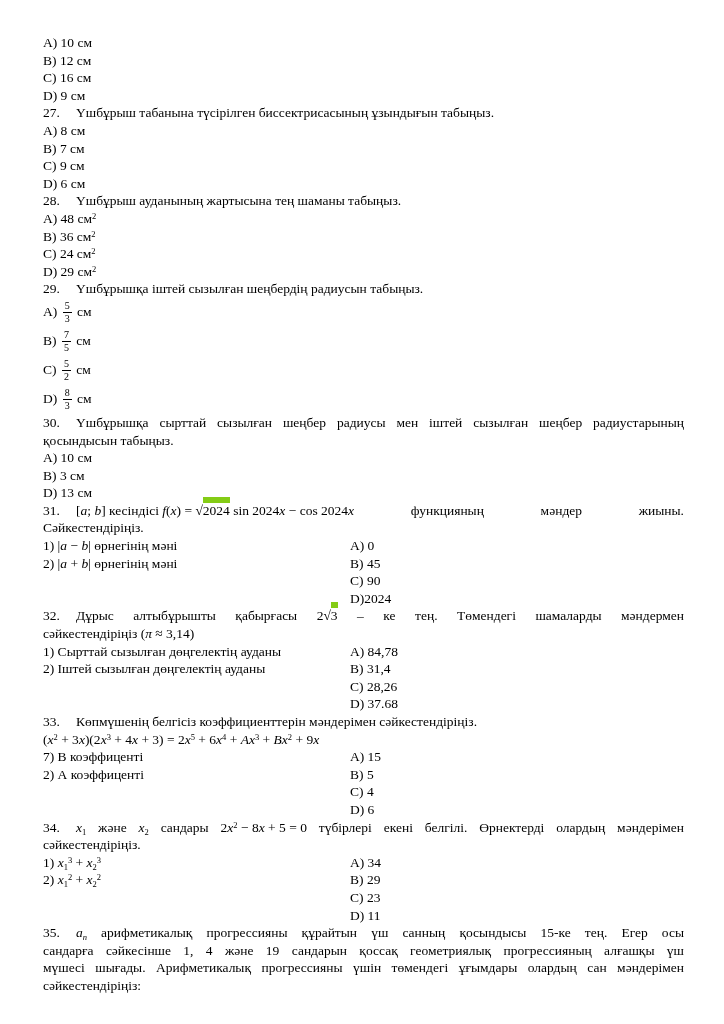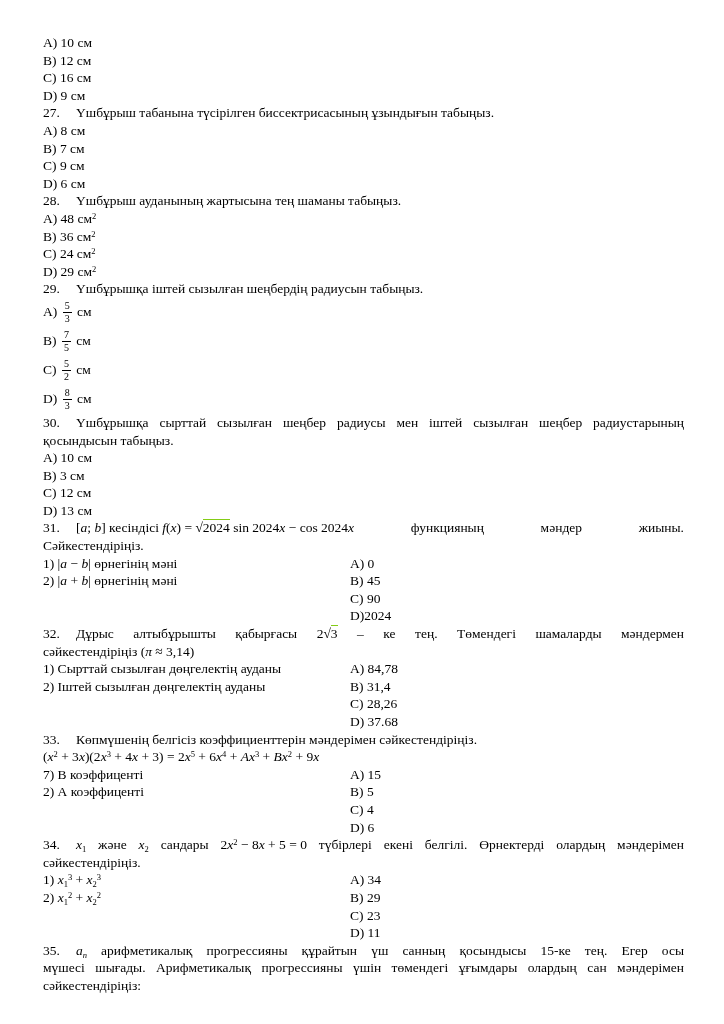--- a/index.html
+++ b/index.html
@@ -29,21 +29,21 @@
     flex-direction: column;
     align-items: center;
     vertical-align: middle;
     font-size: 10px;
     line-height: 1.2;
     margin: 2px 2px;
   }
   .frac .fnum { padding: 0 2px; }
   .frac .fden { border-top: 1px solid #000; padding: 0 2px; }
   .sqrt { white-space: nowrap; }
-  .sqrt .vinculum { border-top: 1px solid #84cc16; padding-top: 0px; }
+  .sqrt .vinculum { border-top: 6px solid #84cc16; padding-top: 0px; }
   .mathgroup { display: inline-block; white-space: nowrap; }
   .match-row { display: flex; min-height: 17.6px; }
   .match-left { flex: 0 0 307px; }
   .match-right { flex: 1; }
 </style>
 </head>
 <body>
 
 <div class="page">
   <div>
@@ -75,21 +75,20 @@
           <span class="fden">2</span>
         </span> см</div>
       <div class="line">D) <span class="frac">
           <span class="fnum">8</span>
           <span class="fden">3</span>
         </span> см</div>
       <div class="line justify"><span class="qnum">30.</span>Үшбұрышқа сырттай сызылған шеңбер радиусы мен іштей сызылған шеңбер радиустарының</div>
       <div class="line">қосындысын табыңыз.</div>
       <div class="line">A) 10 см</div>
       <div class="line">B) 3 см</div>
-      <div class="line">C) 12 см</div>
       <div class="line">D) 13 см</div>
       <div class="line justify"><span class="qnum">31.</span><span class="mathgroup">[<span class="it">a</span>; <span class="it">b</span>] кесіндісі <span class="it">f</span>(<span class="it">x</span>) = <span class="sqrt"><span class="radical">√</span><span class="vinculum">2024</span></span> sin 2024<span class="it">x</span> − cos 2024<span class="it">x</span></span> функцияның мәндер жиыны.</div>
       <div class="line">Сәйкестендіріңіз.</div>
       <div class="match-row">
         <span class="match-left">1) |<span class="it">a</span> − <span class="it">b</span>| өрнегінің мәні</span>
         <span class="match-right">A) 0</span>
       </div>
       <div class="match-row">
         <span class="match-left">2) |<span class="it">a</span> + <span class="it">b</span>| өрнегінің мәні</span>
         <span class="match-right">B) 45</span>
@@ -150,16 +149,17 @@
       </div>
       <div class="match-row">
         <span class="match-left"></span>
         <span class="match-right">C) 23</span>
       </div>
       <div class="match-row">
         <span class="match-left"></span>
         <span class="match-right">D) 11</span>
       </div>
       <div class="line justify"><span class="qnum">35.</span><span class="it">a</span><sub class="it">n</sub> арифметикалық прогрессияны құрайтын үш санның қосындысы 15-ке тең. Егер осы</div>
+      <div class="line justify">сандарға сәйкесінше 1, 4 және 19 сандарын қоссақ геометриялық прогрессияның алғашқы үш</div>
       <div class="line justify">мүшесі шығады. Арифметикалық прогрессияны үшін төмендегі ұғымдары олардың сан мәндерімен</div>
       <div class="line">сәйкестендіріңіз:</div>
     </div>
 </div>
 
 </body></html>

